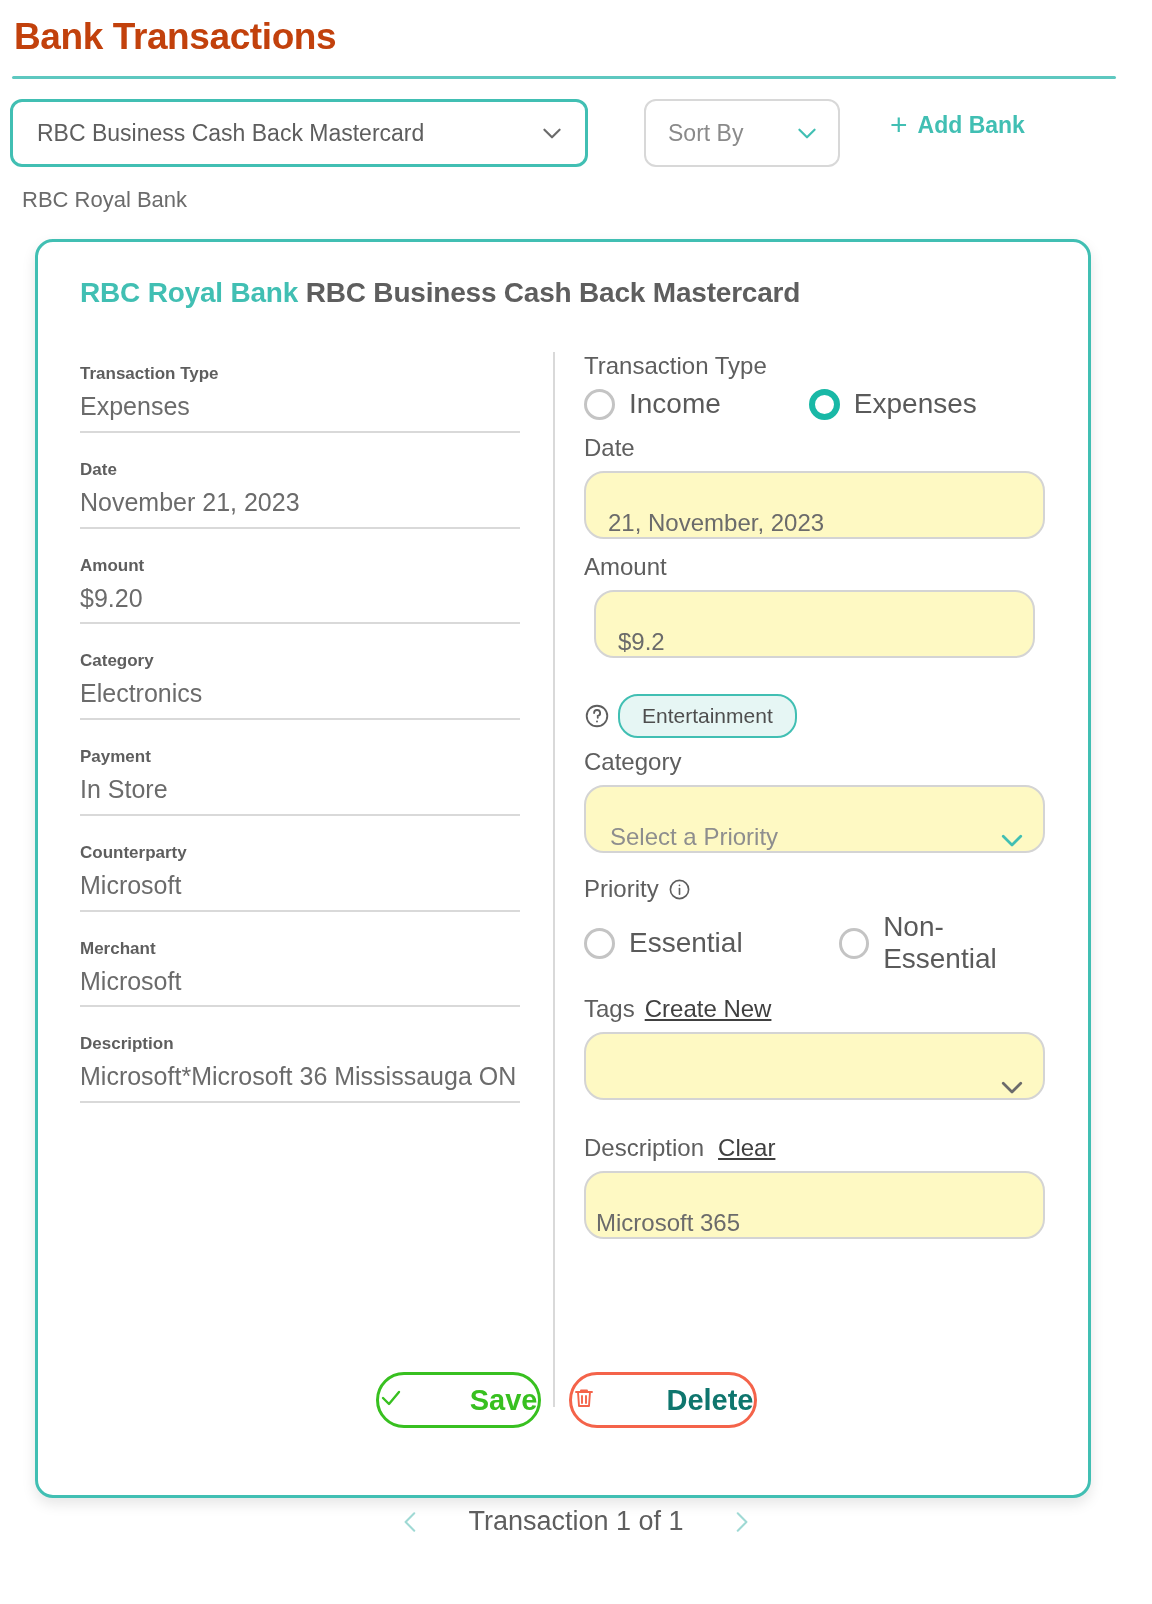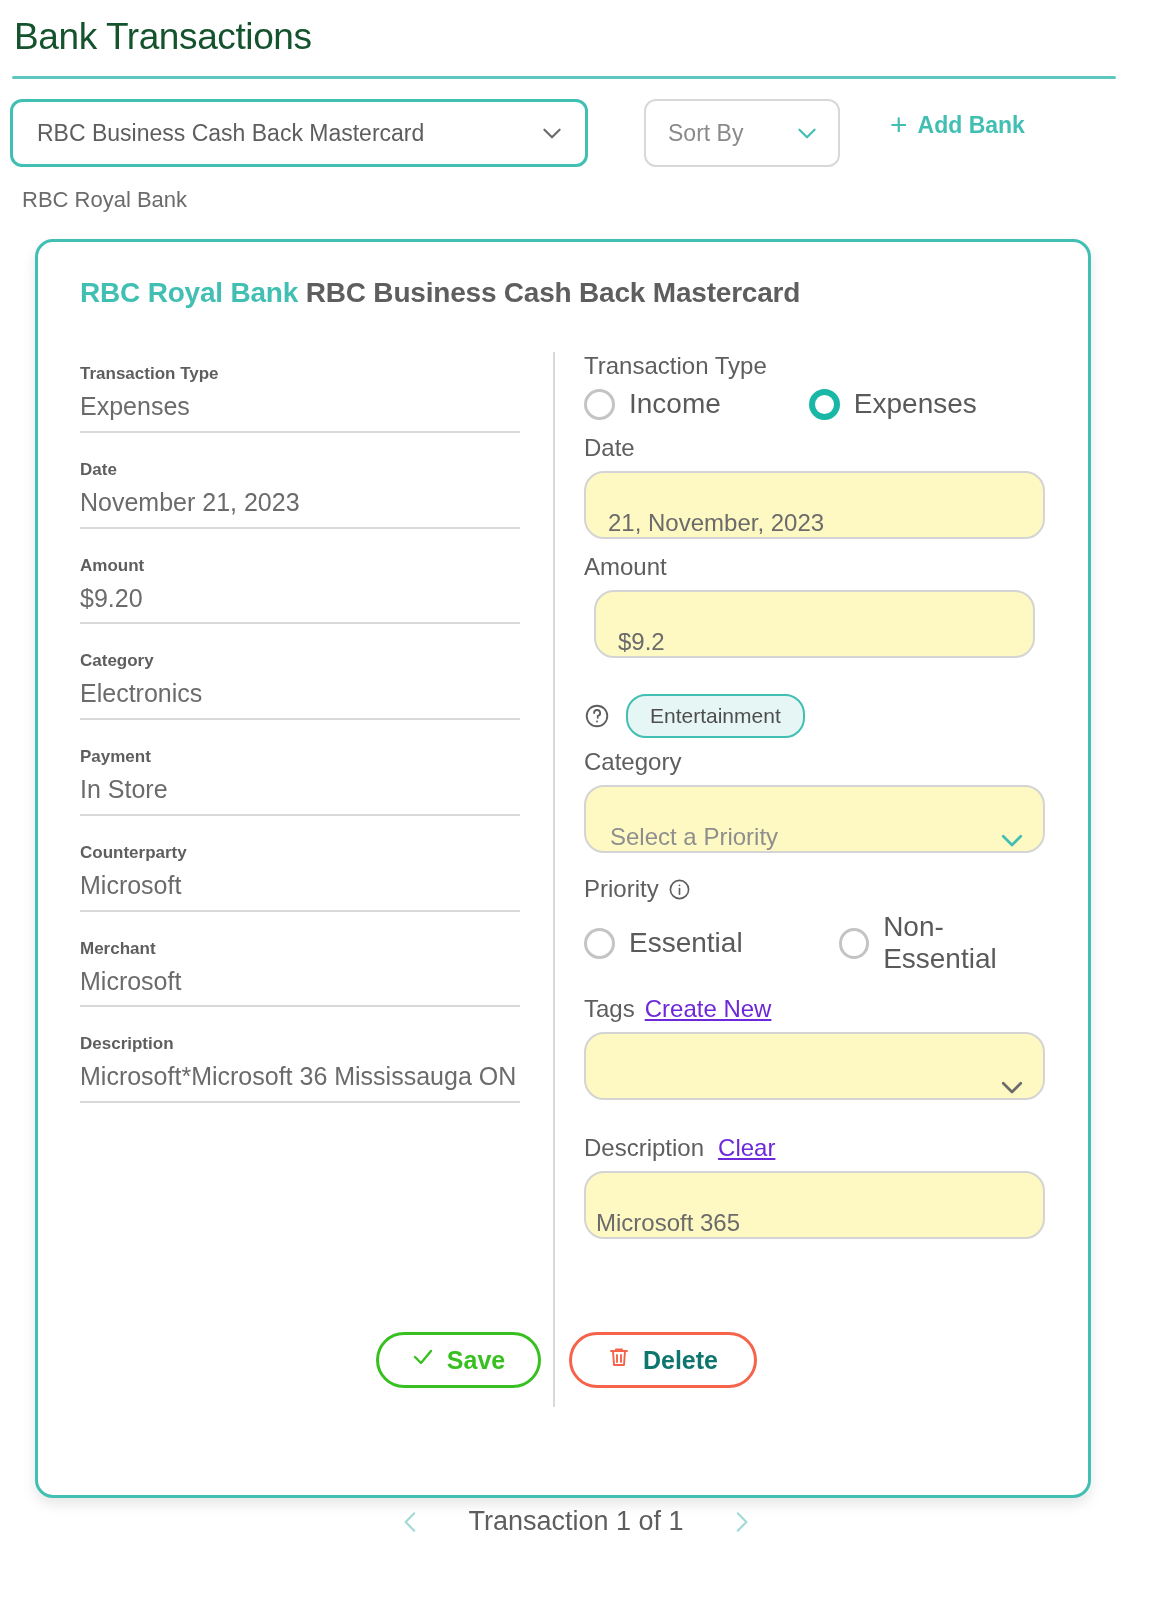--- a/index.html
+++ b/index.html
@@ -8,22 +8,22 @@
     width: 1152px; height: 1604px;
     background: #ffffff;
     font-family: "Liberation Sans", sans-serif;
     -webkit-font-smoothing: antialiased;
   }
   .page { position: relative; width: 1152px; height: 1604px; overflow: hidden; }
 
   
   .page-title {
     position: absolute; left: 14px; top: 16px;
-    font-size: 37px; font-weight: normal; letter-spacing: -0.4px;
-    color: #14532d;
+    font-size: 37px; font-weight: bold; letter-spacing: -0.4px;
+    color: #c2410c;
   }
   .title-rule {
     position: absolute; left: 12px; top: 76px;
     width: 1104px; height: 3px; background: #5ec8c0; border-radius: 2px;
   }
 
   
   .bank-select {
     position: absolute; left: 10px; top: 99px;
     width: 578px; height: 68px;
@@ -119,47 +119,47 @@
   }
   .inp-category .ph { color: #8e8e8e; }
   .inp-tags {
     margin-top: 9px; width: 461px; height: 68px; padding: 0 20px 0 24px;
     justify-content: flex-end;
   }
   .inp-desc {
     margin-top: 9px; width: 461px; height: 68px; padding: 0 10px;
   }
 
-  .chip-row { display: flex; align-items: center; gap: 16px; margin-top: 36px; }
+  .chip-row { display: flex; align-items: center; gap: 8px; margin-top: 36px; }
   .qicon { width: 26px; height: 26px; }
   .chip {
     border: 2px solid #41bfb3; border-radius: 20px;
     background: #e6f6f4;
     padding: 8px 22px;
     font-size: 21px; color: #4e4e4e;
   }
 
   .prio-head { display: flex; align-items: center; gap: 9px; margin-top: 22px; }
   .iicon { width: 23px; height: 23px; }
 
   .tags-head { display: flex; align-items: baseline; gap: 10px; margin-top: 20px; }
   .link {
-    color: #6d28d9; font-size: 24px; text-decoration: underline;
+    color: #404040; font-size: 24px; text-decoration: underline;
   }
   .desc-head { display: flex; align-items: baseline; gap: 14px; margin-top: 34px; }
 
   
   .actions {
     position: absolute; left: 0; top: 1090px; width: 1056px;
     display: flex; justify-content: center; gap: 28px;
   }
   .btn {
-    display: flex; align-items: center; justify-content: center; gap: 12px;
+    display: flex; align-items: center; justify-content: space-between; gap: 12px;
     height: 56px; border-radius: 28px; background: #fff;
-    font-size: 25px; font-weight: bold;
+    font-size: 29px; font-weight: bold; margin-top: 40px;
   }
   .btn-save { width: 165px; border: 3px solid #38c020; color: #38c020; }
   .btn-del  { width: 188px; border: 3px solid #f4634a; color: #0f766e; }
 
   
   .pager {
     position: absolute; left: 0; top: 1506px; width: 1152px;
     display: flex; align-items: center; justify-content: center; gap: 44px;
   }
   .pager .ptxt { font-size: 27px; color: #5e5e5e; }

